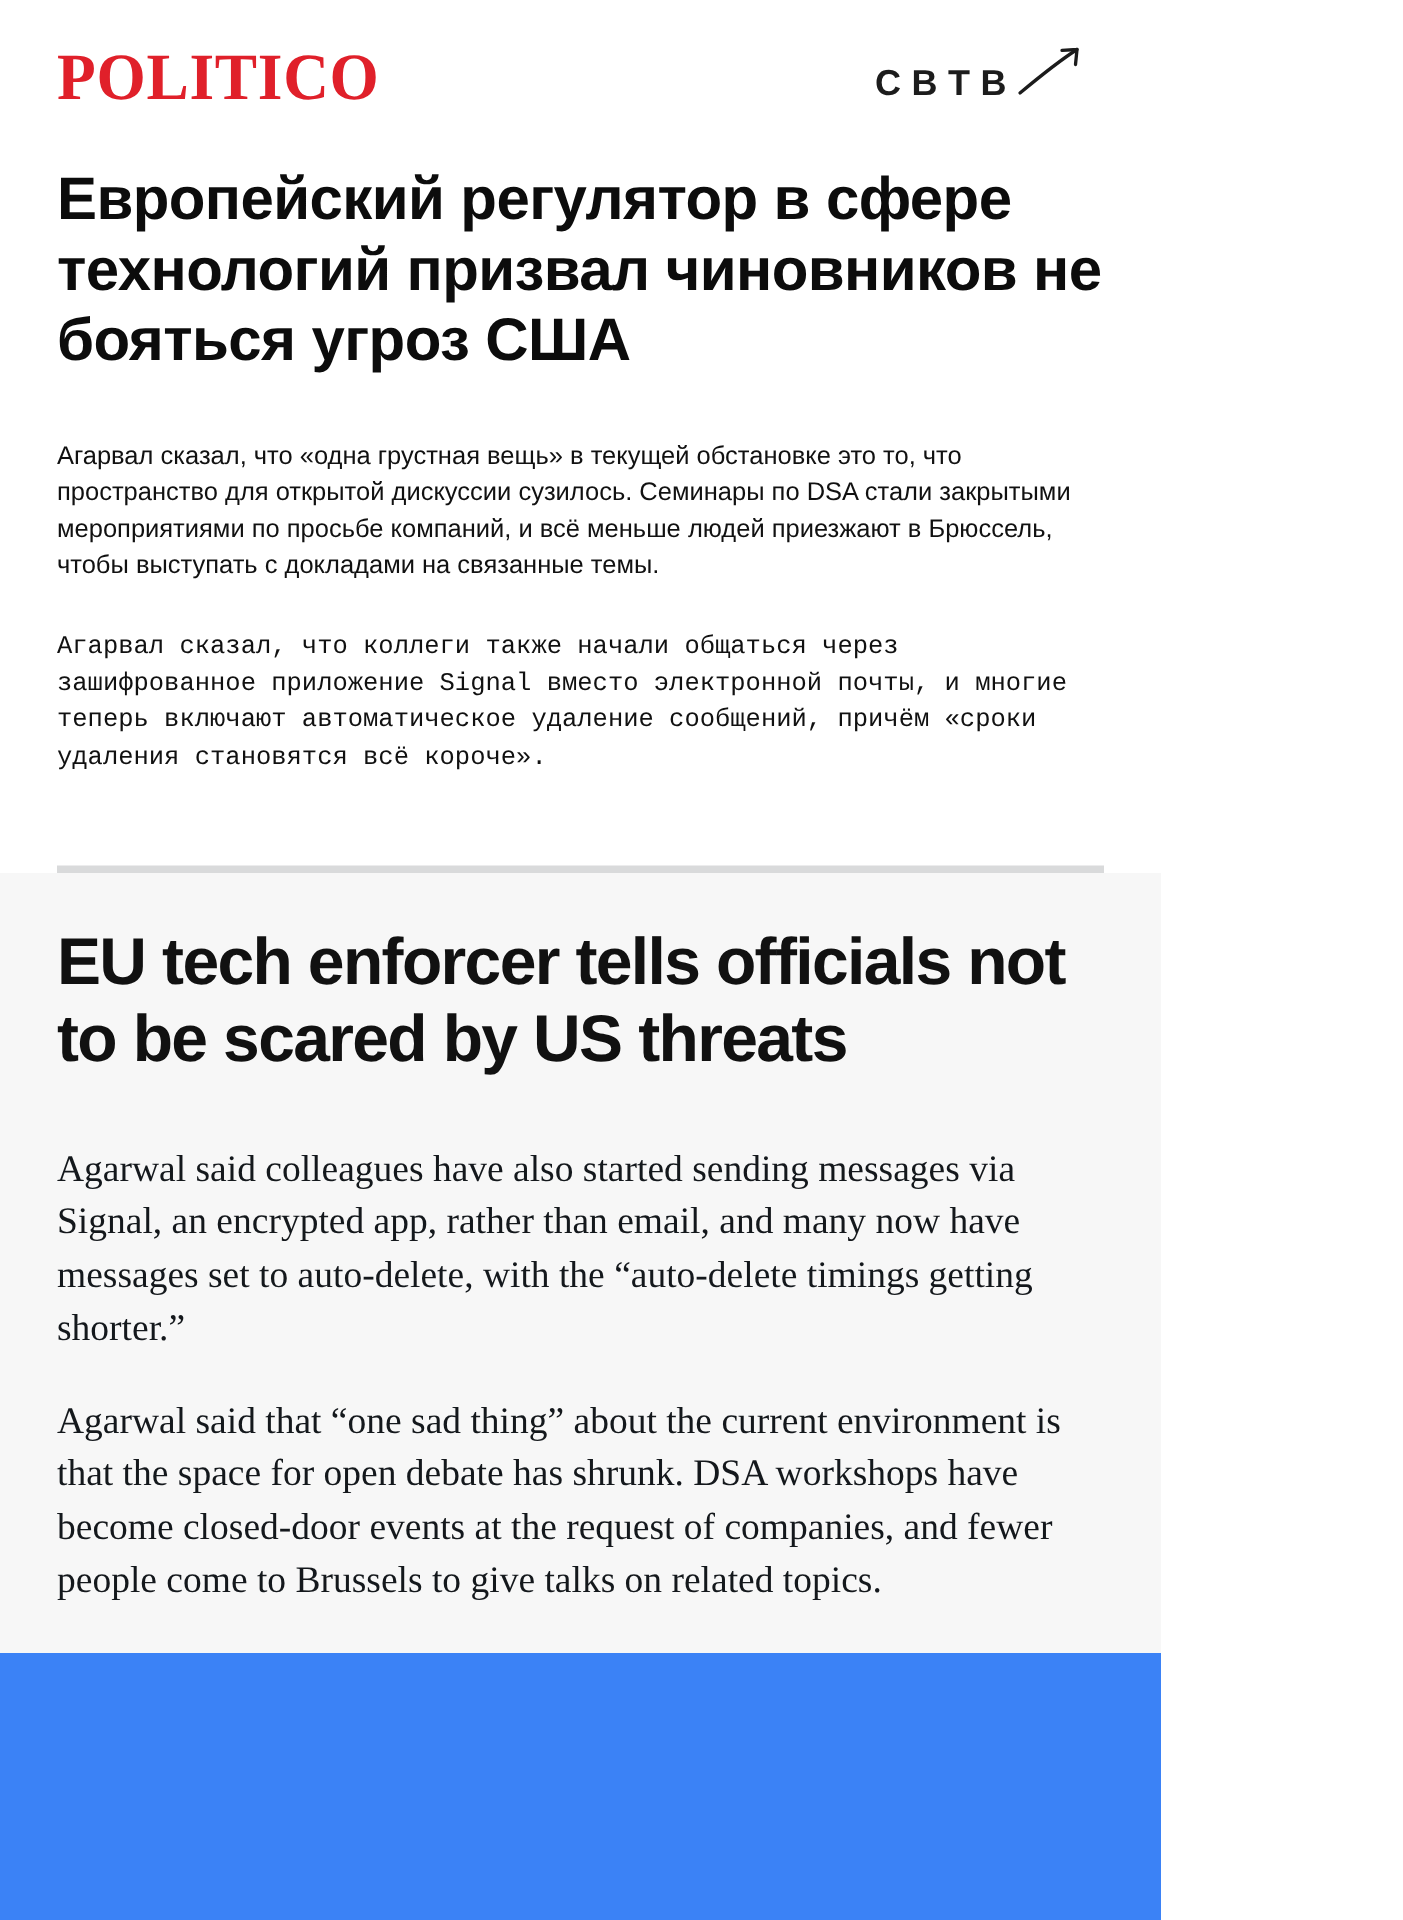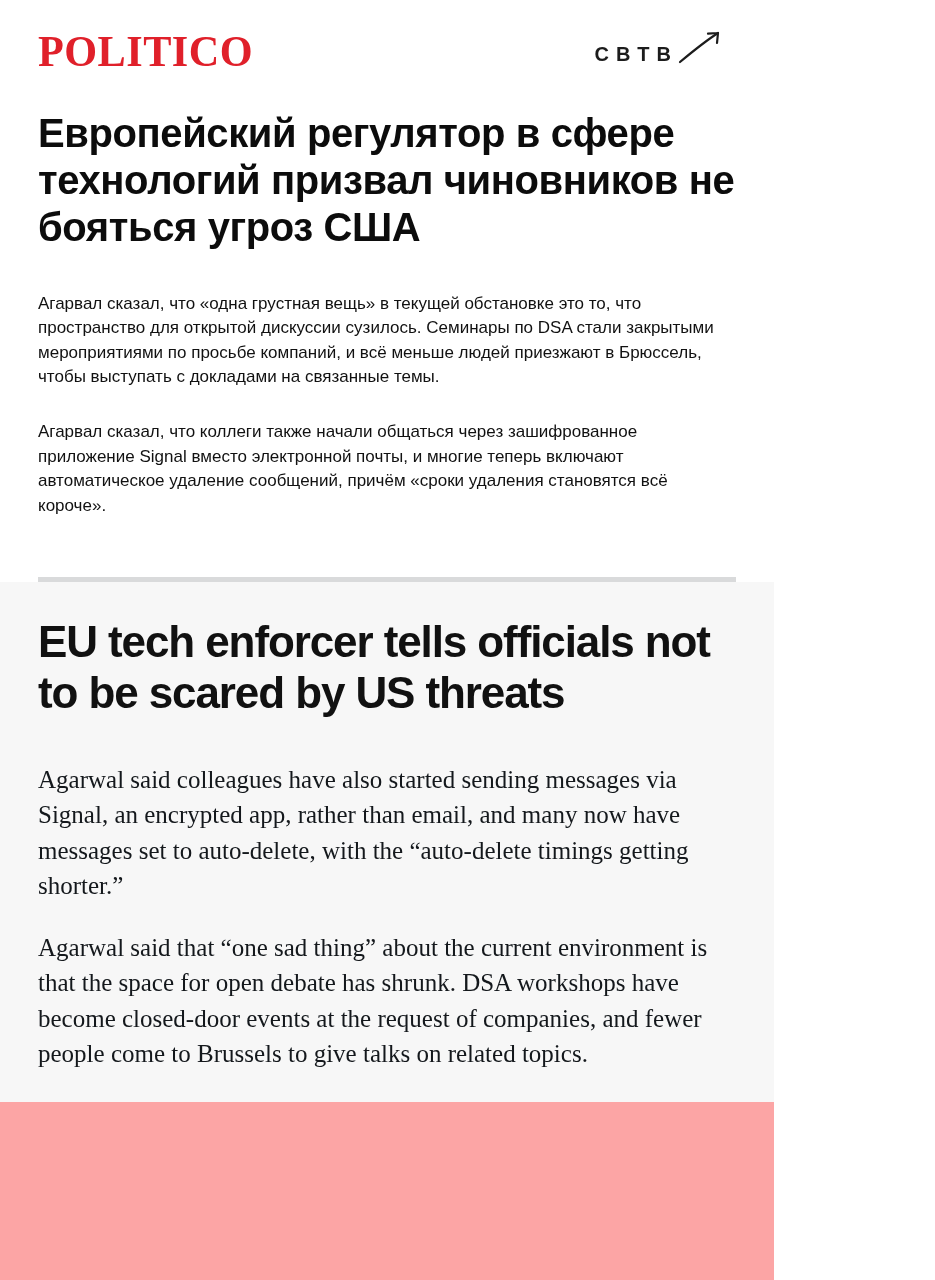--- a/index.html
+++ b/index.html
@@ -11,21 +11,21 @@
     width: 935px;
     min-height: 1280px;
     font-family: "Liberation Sans", sans-serif;
     color: #111111;
     -webkit-font-smoothing: antialiased;
   }
   .page {
     width: 774px;
     min-height: 1280px;
     position: relative;
-    background: #fca5a5;
+    background: #3b82f6;
     overflow: hidden;
   }
 
   
   .top-block {
     padding: 0 38px 0 38px;
     background: #ffffff;
   }
   .masthead {
     display: flex;
@@ -48,21 +48,21 @@
     display: flex;
     align-items: flex-start;
     gap: 2px;
     margin-top: 14px;
     margin-right: 58px;
     position: relative;
   }
   .cbtb-text {
     font-family: "Liberation Sans", sans-serif;
     font-weight: bold;
-    font-size: 20px;
+    font-size: 24px;
     letter-spacing: 7px;
     color: #1c1c1c;
     line-height: 1;
   }
   .cbtb-arrow {
     position: absolute;
     right: -44px;
     top: -14px;
     width: 44px;
     height: 34px;
@@ -87,20 +87,21 @@
     font-family: "Liberation Sans", sans-serif;
     font-size: 17px;
     line-height: 1.45;
     color: #111111;
     margin: 0 0 30px 0;
     max-width: 880px;
     font-weight: 500;
   }
   .ru-body p:last-child {
     margin-bottom: 0;
+    font-family: Liberation Mono, monospace;
   }
 
   .divider {
     width: 100%;
     height: 5px;
     background: #d9dadb;
     margin-top: 24px;
   }
 
   

